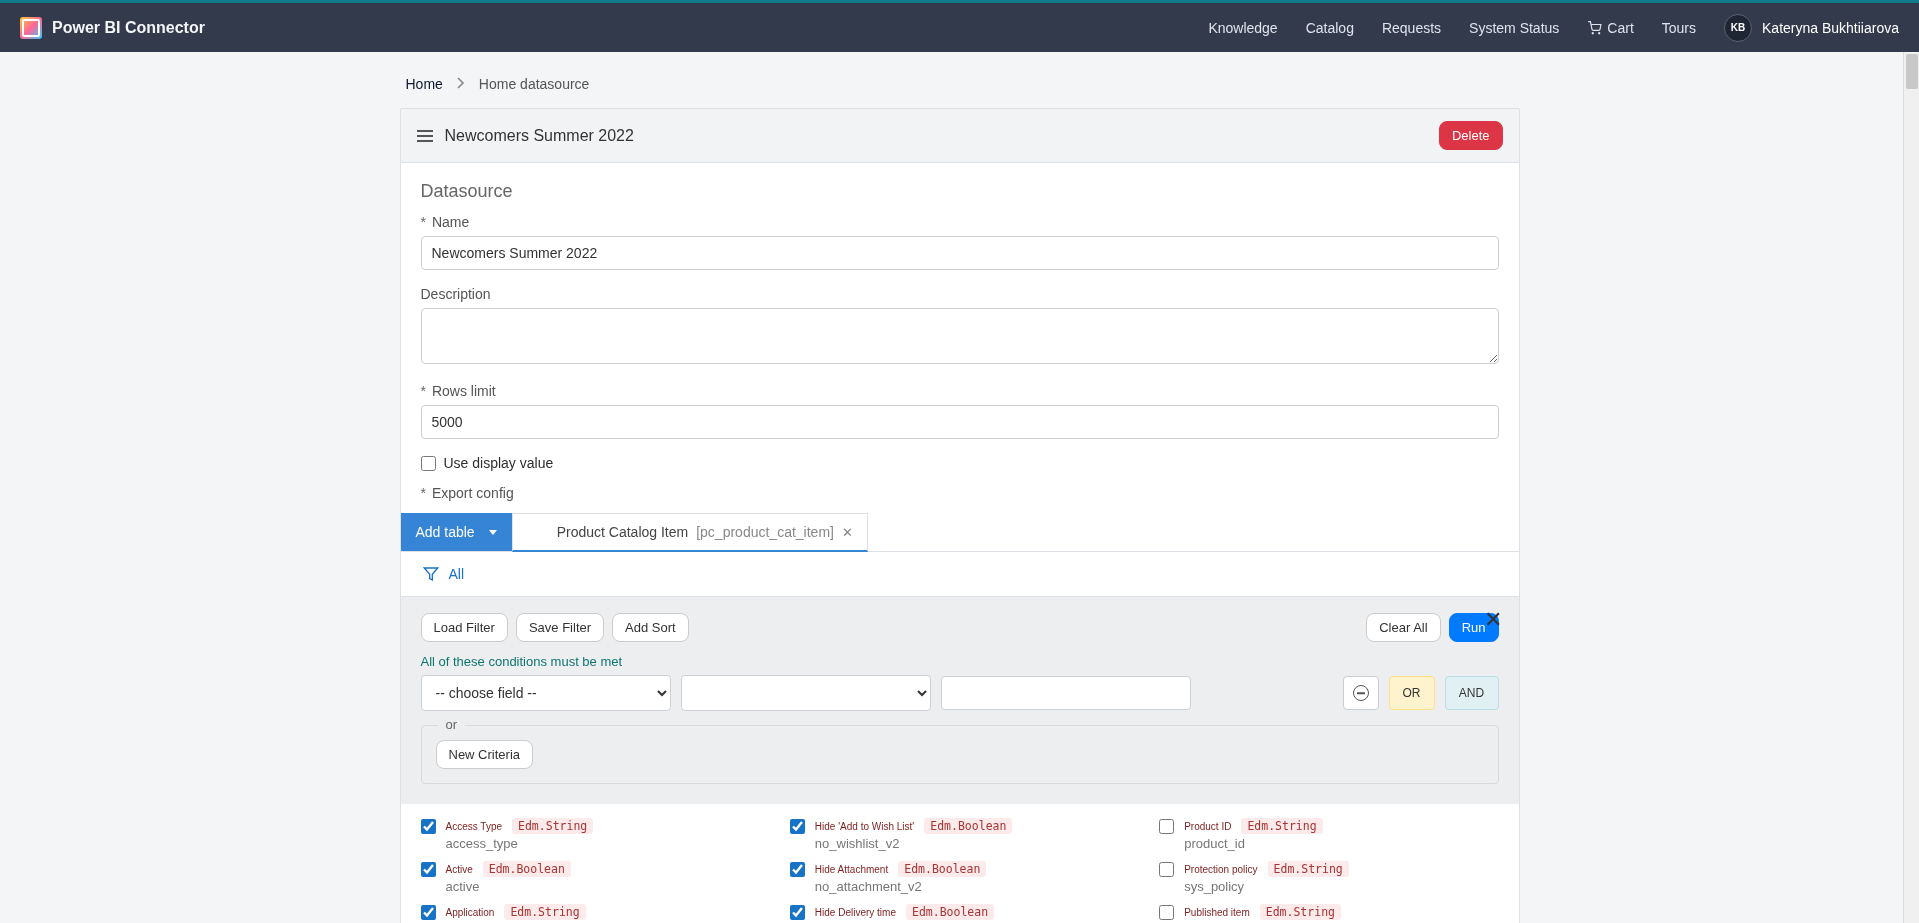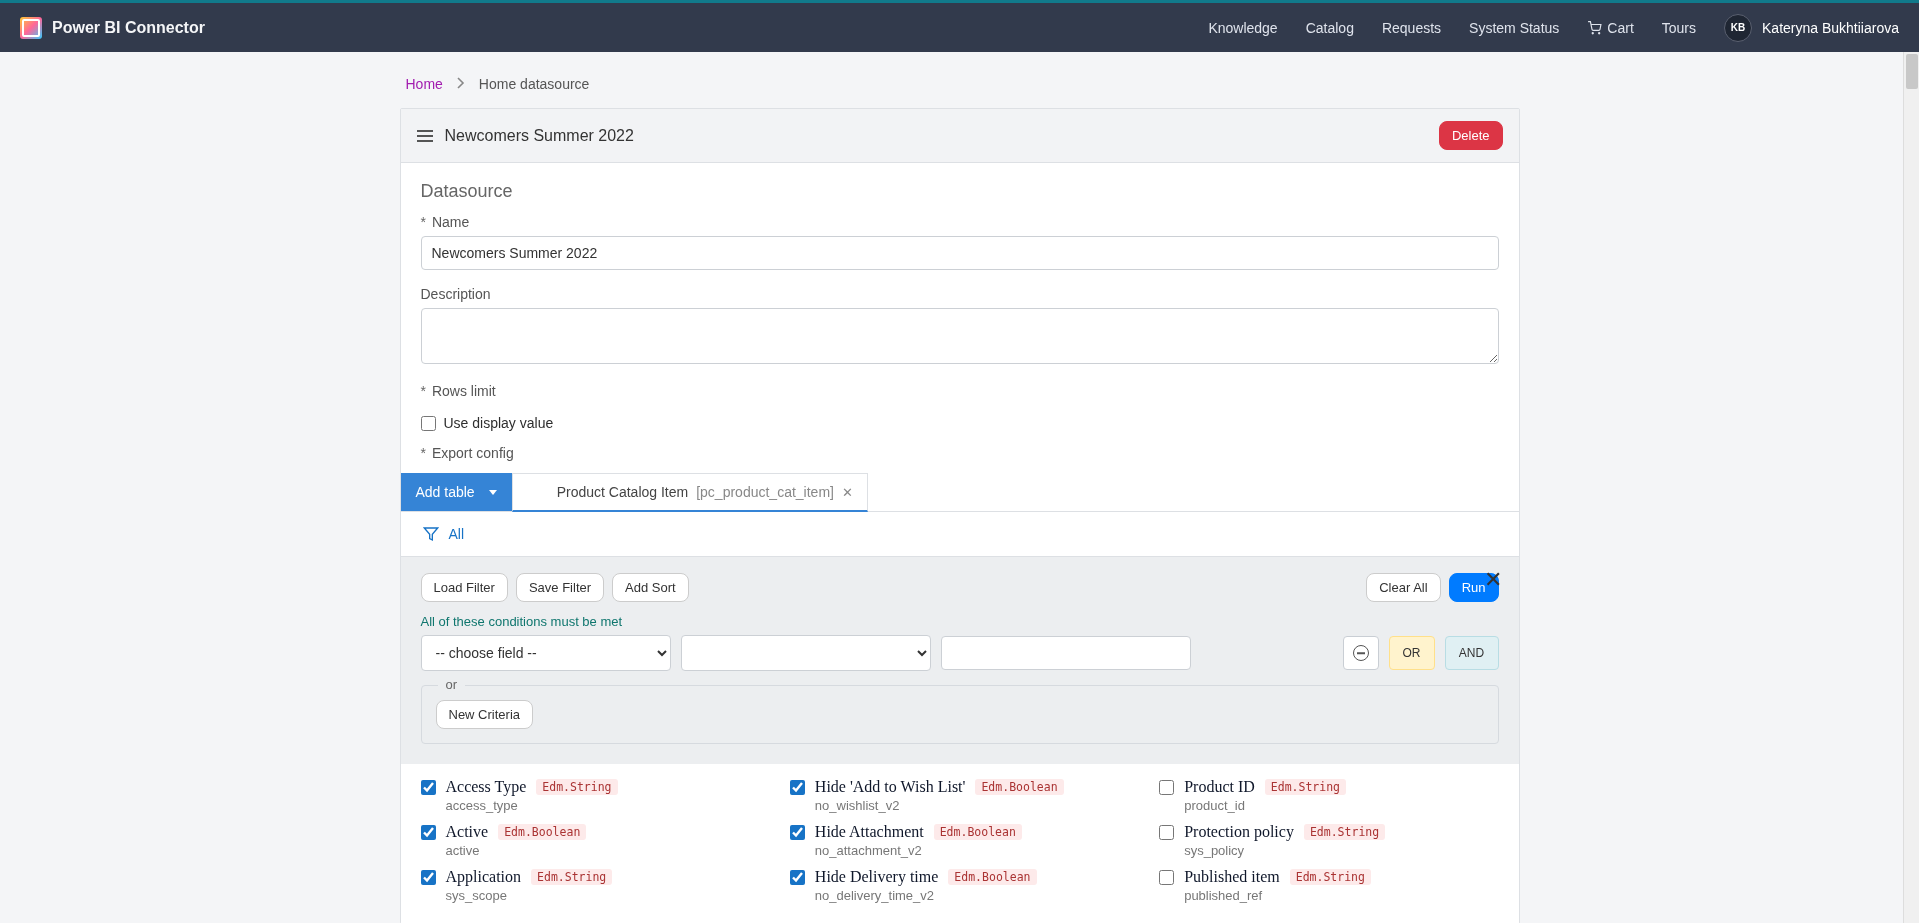--- a/index.html
+++ b/index.html
@@ -134,21 +134,21 @@
   }
   .minus-circle::after{content:"";position:absolute;left:3px;right:3px;top:50%;height:1.5px;background:#555;transform:translateY(-50%);}
   .orblock{border:1px solid #d6dadf;border-radius:4px;padding:14px 14px;margin-top:14px;position:relative;}
   .orblock .legend{position:absolute;top:-9px;left:16px;background:#eceef0;padding:0 8px;color:#666;font-size:13px;}
   .fields-area{background:#fff;padding:14px 20px 10px;}
   .cols{display:flex;gap:30px;}
   .col{flex:1;}
   .field{display:flex;flex-direction:column;gap:2px;margin-bottom:10px;}
   .field-top{display:flex;align-items:center;gap:10px;}
   .field-top input[type=checkbox]{width:15px;height:15px;accent-color:#1773c6;}
-  .field-label{color:#0f172a;font-size:16px;font-family:Liberation Serif, serif;}
+  .field-label{color:#7f1d1d;font-size:10px;}
   .type-badge{
     font-family:ui-monospace,Consolas,monospace;font-size:11.5px;color:#a33;
     background:#fdeaea;border-radius:3px;padding:1px 6px;
   }
   .field-code{font-size:13px;color:#777;margin-left:25px;}
   .scrollbar{
     position:fixed;right:0;top:52px;bottom:0;width:16px;background:#f0f0f0;border-left:1px solid #ddd;
   }
   .scrollbar .thumb{background:#c8c8c8;border-radius:2px;margin:2px;width:12px;height:35px;}
 </style>
@@ -177,21 +177,21 @@
     <div class="usergroup">
       <span class="avatar">KB</span>
       <span>Kateryna Bukhtiiarova</span>
     </div>
   </div>
 </div>
 
 <div class="content">
 
   <div class="breadcrumb">
-    <a style="color:#a21caf;">Home</a>
+    <a style="color:#0f172a;">Home</a>
     <span class="chev">
       <svg width="8" height="12" viewBox="0 0 8 12">
           <path d="M1 1l5 5-5 5" fill="none" stroke="#888" stroke-width="1.6"></path>
         </svg>
     </span>
     <span class="current">Home datasource</span>
   </div>
 
   <div class="panel">
     <div class="panel-head">
@@ -214,20 +214,21 @@
         <input class="input" value="Newcomers Summer 2022" style="">
       </div>
 
       <div class="form-row">
         <label class="label">Description</label>
         <textarea class="textarea" style=""></textarea>
       </div>
 
       <div class="form-row">
         <label class="label req">Rows limit</label>
+        <input class="input" value="5000" style="">
       </div>
 
       <div class="checkbox-row">
         <input type="checkbox" style="">
         <span>Use display value</span>
       </div>
 
       <label class="label req">Export config</label>
     </div>
 

